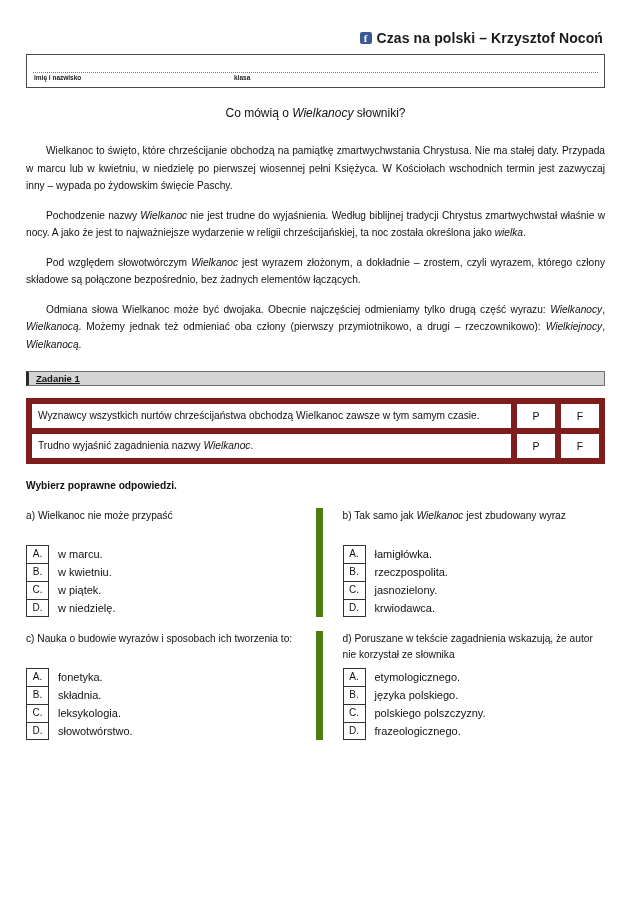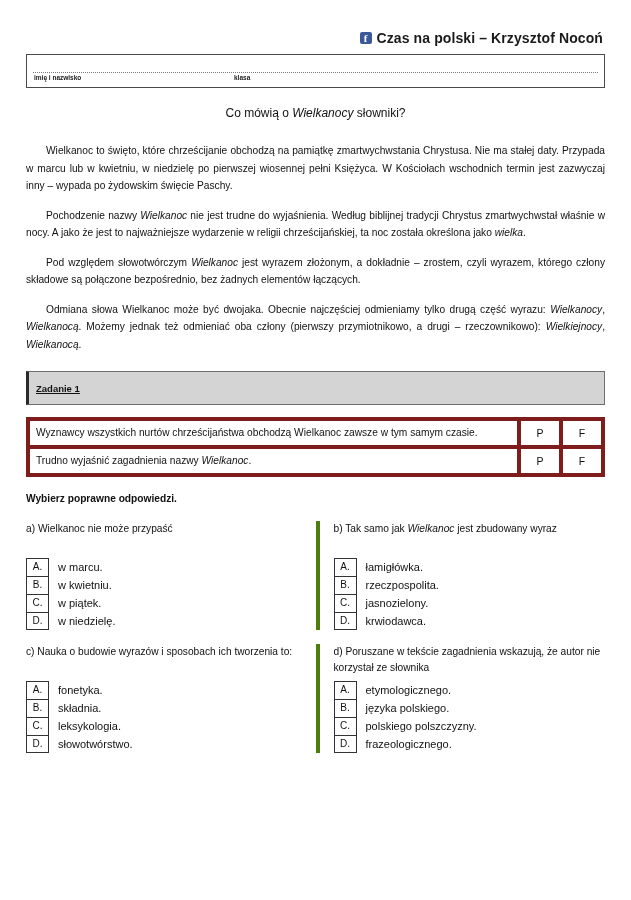--- a/index.html
+++ b/index.html
@@ -105,21 +105,21 @@
     text-align: justify;
     text-indent: 20px;
     margin-top: 12px;
   }
   .para i { font-style: italic; }
   .para.first { margin-top: 22px; }
 
   
   .task-bar {
     margin-top: 18px;
-    height: 34px;
+    height: 15px;
     background: #d4d4d4;
     border: 1px solid #6f6f6f;
     border-left: 3px solid #2b2b2b;
     box-sizing: border-box;
     display: flex;
     align-items: center;
     padding-left: 7px;
   }
   .task-bar span {
     font-size: 9.5px;
@@ -135,21 +135,21 @@
   }
 
   
   .tf-table {
     margin-top: 12px;
     width: 100%;
     border-collapse: collapse;
     table-layout: fixed;
   }
   .tf-table td {
-    border: 4px solid #7f1d1d;
+    border: 6px solid #7f1d1d;
     font-size: 10.2px;
     line-height: 16px;
     padding: 4px 6px;
     vertical-align: top;
   }
   .tf-table td.stmt { text-align: left; }
   .tf-table td.mark {
     width: 26px;
     text-align: center;
     vertical-align: middle;
@@ -161,23 +161,23 @@
   .qgrid {
     display: flex;
     margin-top: 14px;
   }
   .qcol {
     width: 50%;
     box-sizing: border-box;
     padding-right: 14px;
   }
   .qcol.right {
-    padding-left: 14px;
+    padding-left: 20px;
     padding-right: 0;
-    border-left: 4px solid #4d7c0f;
+    border-left: 7px solid #4d7c0f;
   }
   .qstem {
     font-size: 10.2px;
     line-height: 16px;
     min-height: 32px;
   }
   .qstem i { font-style: italic; }
   .opts { margin-top: 5px; }
   .opt {
     display: flex;

